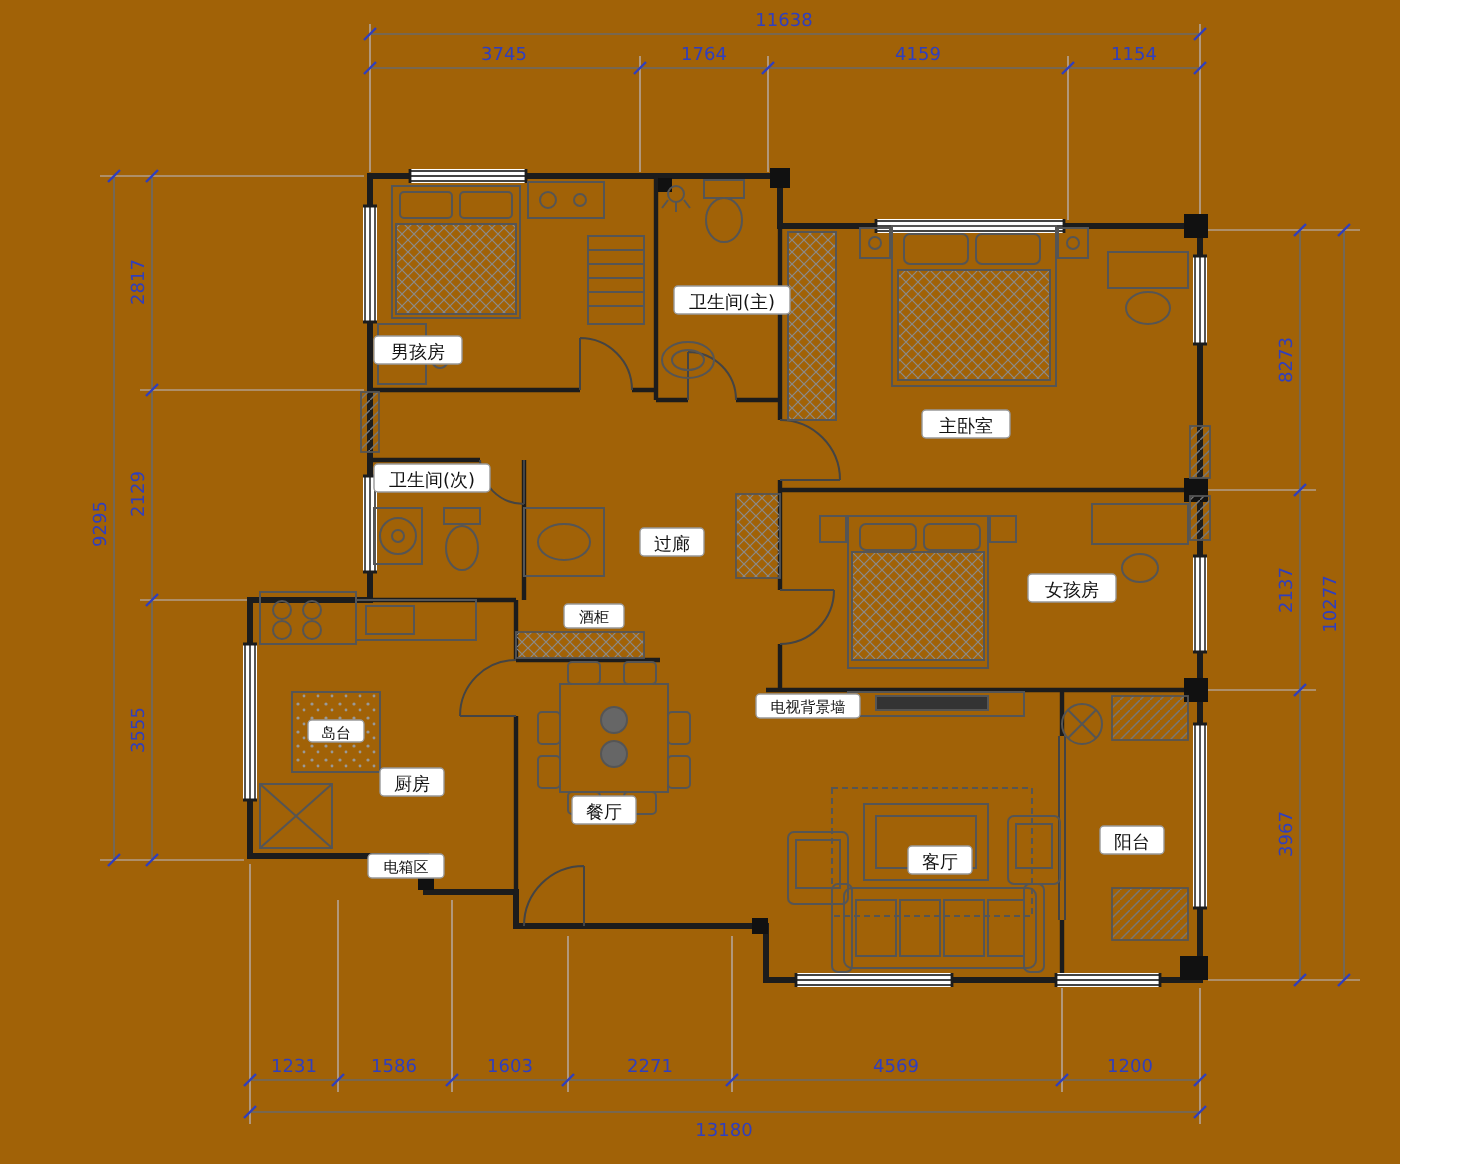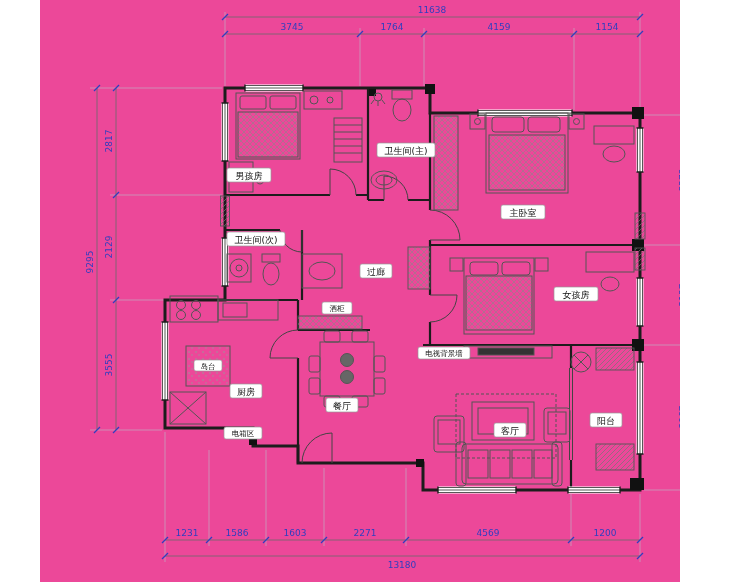--- a/index.html
+++ b/index.html
@@ -1,17 +1,17 @@
 <!DOCTYPE html>
 <html><head>
 <meta charset="utf-8">
 <style>
   html,body{margin:0;padding:0;background:#fff;}
-  .canvas{position:relative;width:640px;height:582px;background:#ec4899;overflow:hidden;
-          font-family:"DejaVu Sans",sans-serif;margin-left:40px;}
+  .canvas{position:relative;width:700px;height:582px;background:#a16207;overflow:hidden;
+          font-family:"DejaVu Sans",sans-serif;}
   svg{display:block;}
   .wall{fill:none;stroke:#1c1c1c;stroke-width:3;stroke-linejoin:miter;}
   .iwall{fill:none;stroke:#1c1c1c;stroke-width:2.2;}
   .furn{fill:none;stroke:#555;stroke-width:1;}
   .dimline{stroke:#6a6a6a;stroke-width:0.8;}
   .tick{stroke:#2f3fbf;stroke-width:1.2;}
   .ext{stroke:#bcbccb;stroke-width:0.6;}
   .dim{font-size:9px;fill:#2f3fbf;text-anchor:middle;font-family:"DejaVu Sans",sans-serif;}
   .rl{font-size:9px;fill:#111;text-anchor:middle;font-family:"DejaVu Sans",sans-serif;}
   .rl-s{font-size:7.5px;}

